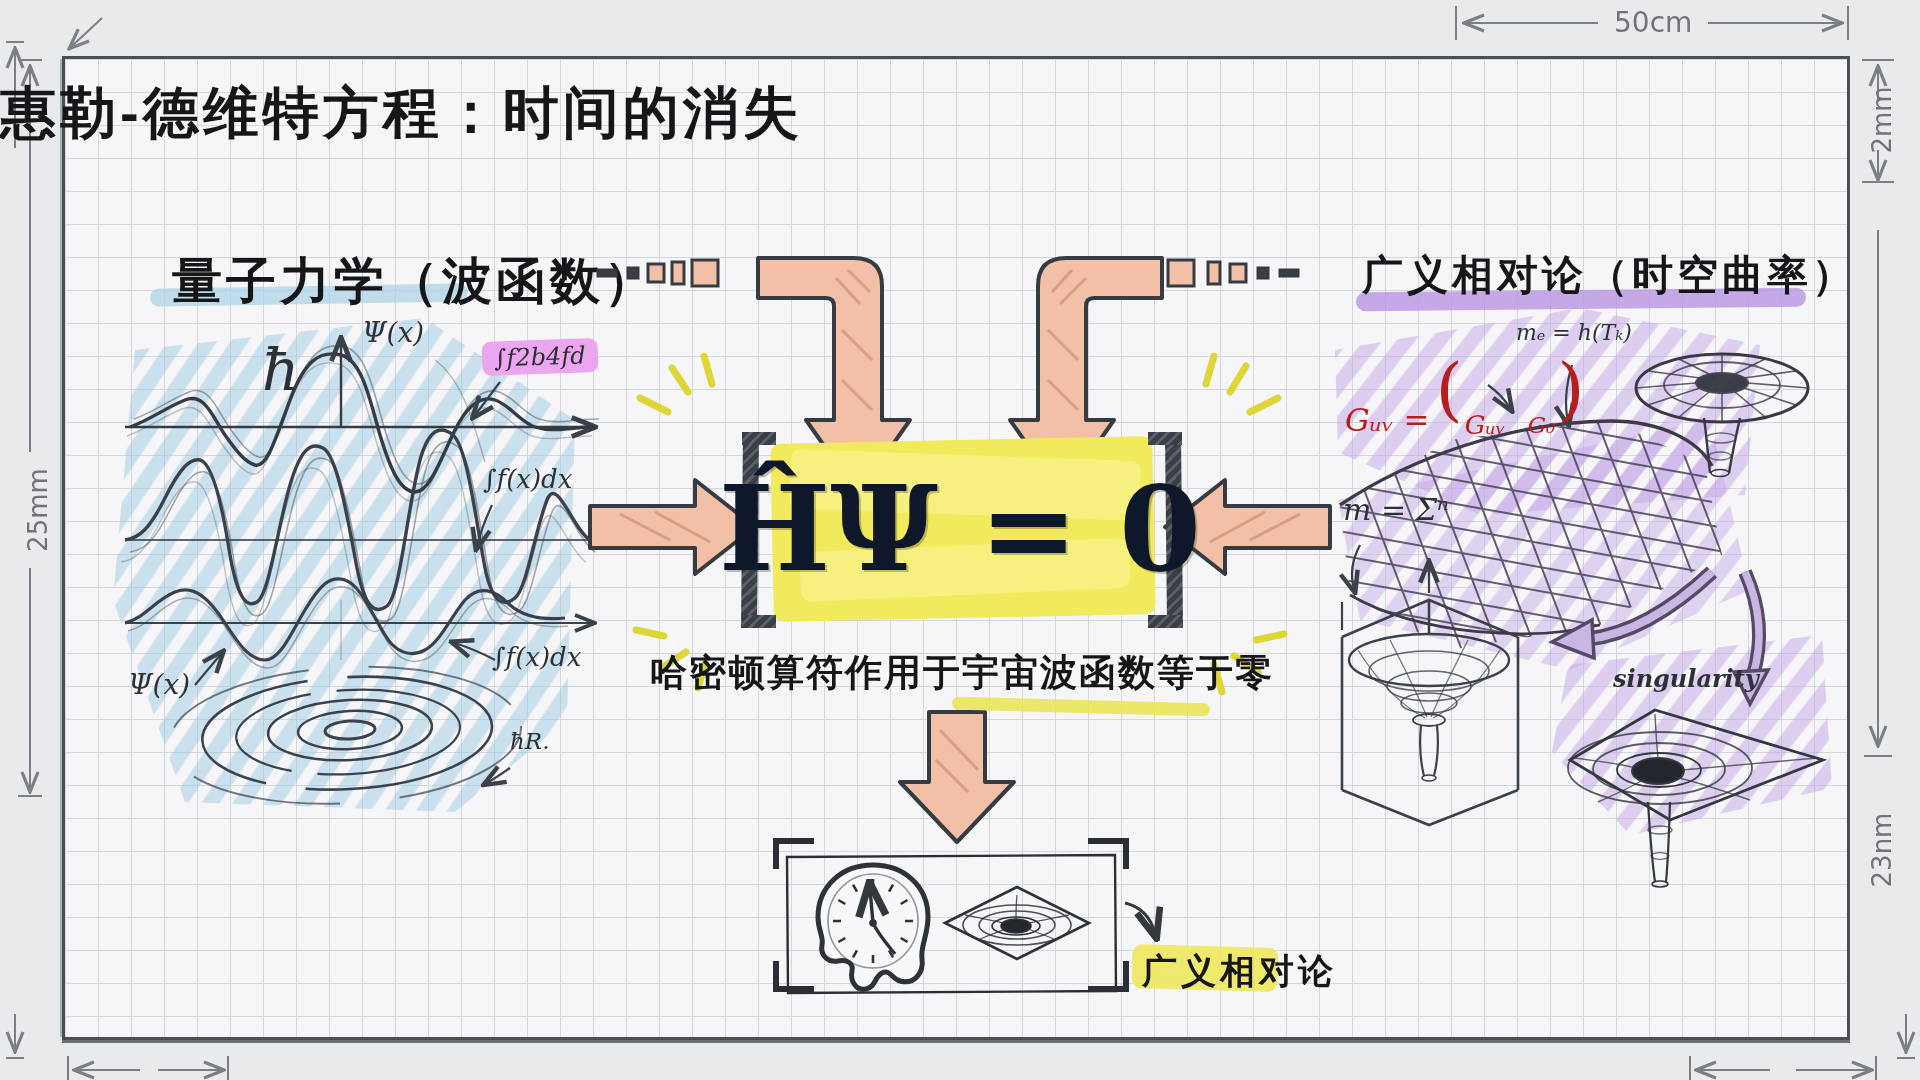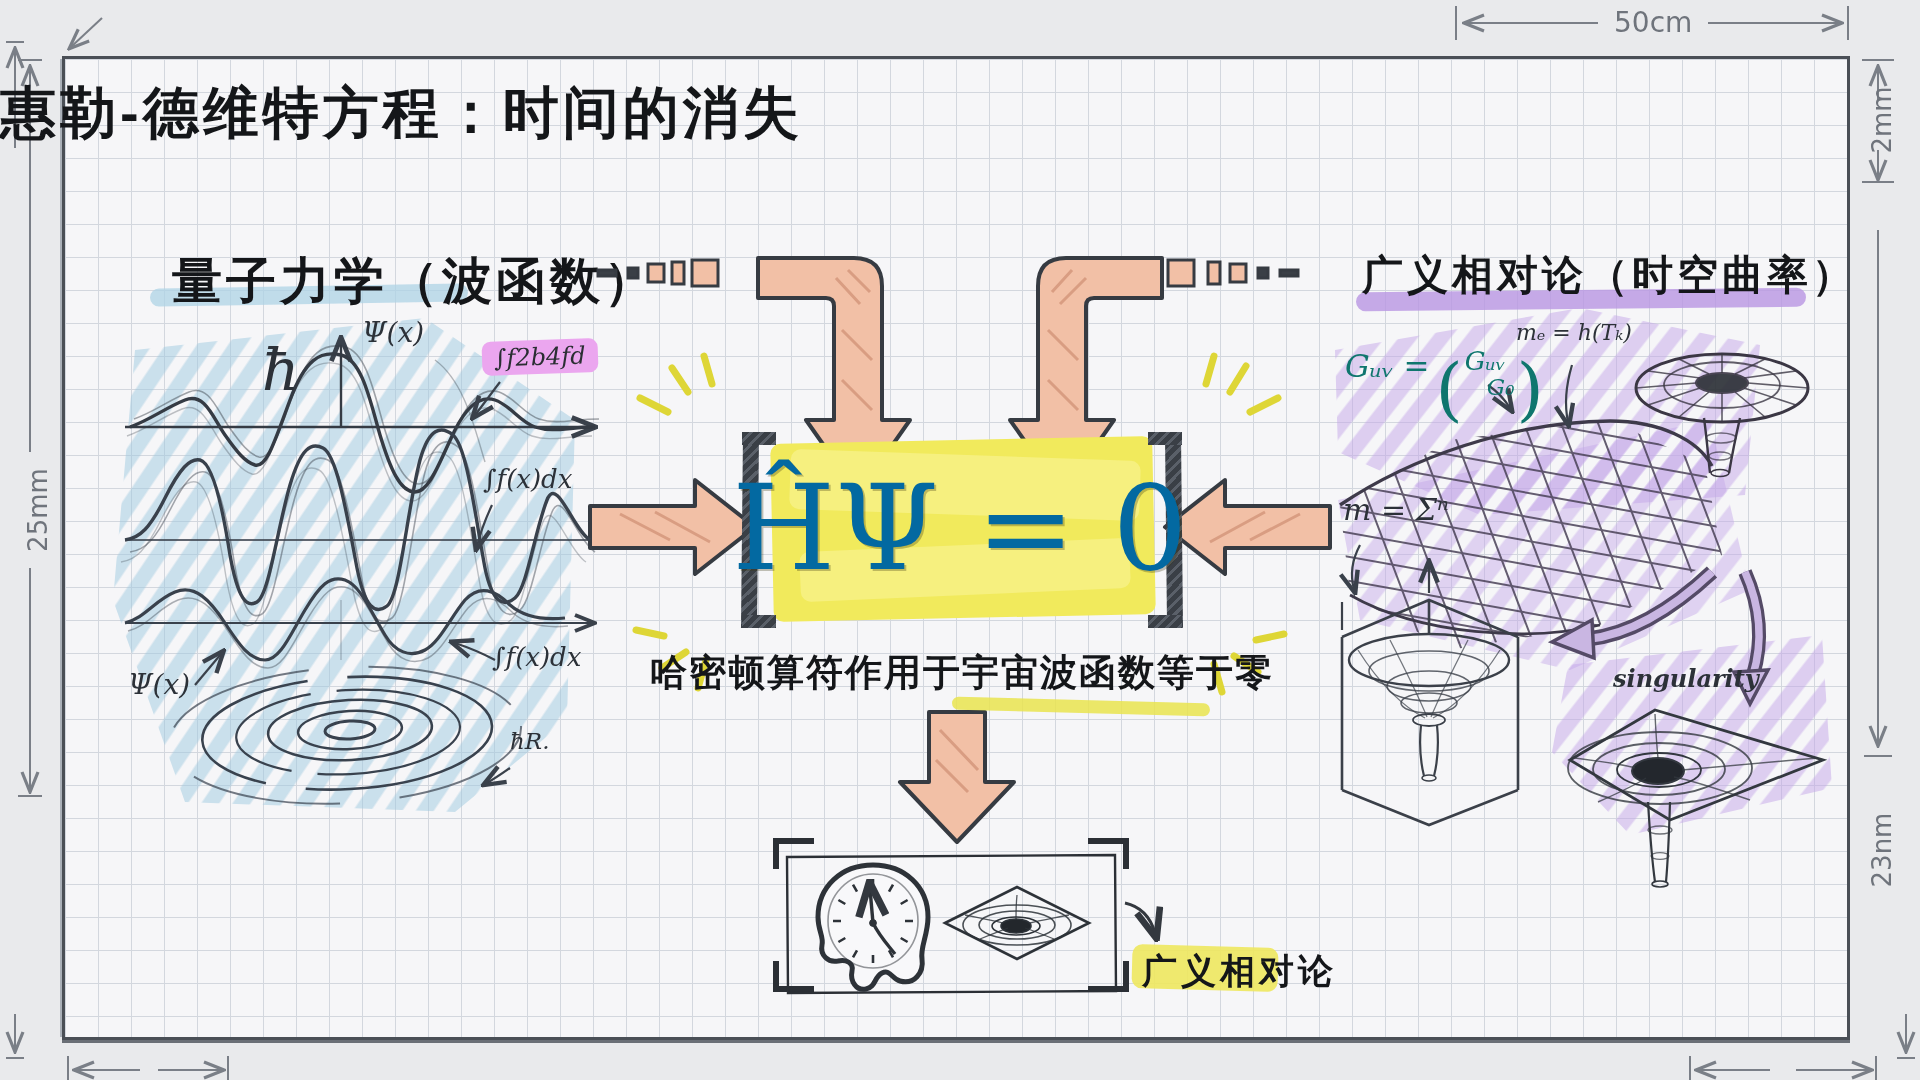--- a/index.html
+++ b/index.html
@@ -11,21 +11,21 @@
          border:3px solid #4a4f56;box-sizing:border-box;
          background-image:linear-gradient(#d3d7de 1px,transparent 1px),
                           linear-gradient(90deg,#d3d7de 1px,transparent 1px);
          background-size:33px 33px;box-shadow:0 3px 0 #6a6f76, -5px 0 0 -3px #aab0b8;}
   .cjk-title{font-weight:900;color:#141619;letter-spacing:4px;}
   .dimtxt{color:#6f747c;font-family:"DejaVu Sans",sans-serif;font-weight:500;}
   .mathtxt{font-family:"DejaVu Serif",serif;font-style:italic;color:#2c3138;}
   .swash{border-radius:10px;}
   .eq-bracket-bar,.eq-bracket-foot{position:absolute;
       background:repeating-linear-gradient(135deg,#3a3f46 0 5px,#5a6069 5px 8px);}
-  #equation-text{font-family:"DejaVu Serif",serif;font-weight:400;color:#0369a1;
+  #equation-text{font-family:"DejaVu Serif",serif;font-weight:700;color:#0f172a;
       text-shadow:2px 2px 0 rgba(60,55,20,.30);}
   svg{position:absolute;overflow:visible;}
   .nofit{white-space:nowrap;}
 </style>
 </head>
 <body>
 
 <div id="panel" class="abs"></div>
 
 <svg class="abs" style="left:0;top:0" width="1920" height="1080" viewBox="0 0 1920 1080">
@@ -334,24 +334,24 @@
     <ellipse cx="330" cy="594" rx="8" ry="3" stroke-width="1.6"></ellipse>
   </g>
 
   <g stroke="#3a414b" stroke-width="2.2" fill="none">
     <path d="M158,95 C168,102 175,110 180,118" marker-end="url(#rah)"></path>
     <path d="M242,75 C236,95 234,113 238,132" marker-end="url(#rah)"></path>
     <path d="M30,255 C22,270 20,285 24,299" marker-end="url(#rah)"></path>
   </g>
 </svg>
 
-<div class="abs nofit" style="left:1345px;top:348px;display:flex;align-items:flex-start;font-family:'DejaVu Serif',serif;font-style:italic;color:#0f766e">
+<div class="abs nofit" style="left:1345px;top:348px;display:flex;align-items:flex-end;font-family:'DejaVu Serif',serif;font-style:italic;color:#b91c1c">
   <span style="font-size:31px">Gᵤᵥ =</span>
   <span style="font-size:70px;font-style:normal;font-weight:300;margin:0 2px 8px 6px">(</span>
-  <span style="display:flex;flex-direction:column;line-height:1">
+  <span style="display:flex;flex-direction:row;line-height:1">
     <span style="font-size:26px">Gᵤᵥ</span>
     <span style="font-size:23px;margin:2px 0 0 22px">G₀</span>
   </span>
   <span style="font-size:70px;font-style:normal;font-weight:300;margin:0 0 8px 2px">)</span>
 </div>
 <div class="abs mathtxt nofit" style="left:1516px;top:320px;font-size:22px">mₑ = h(Tₖ)</div>
 <div class="abs mathtxt nofit" style="left:1343px;top:492px;font-size:30px">m = Σⁿ</div>
 <div class="abs mathtxt nofit" style="left:1613px;top:664px;font-size:24px;font-weight:600">singularity</div>
 
 <svg class="abs" style="left:770px;top:835px" width="560" height="200" viewBox="0 0 560 200">

